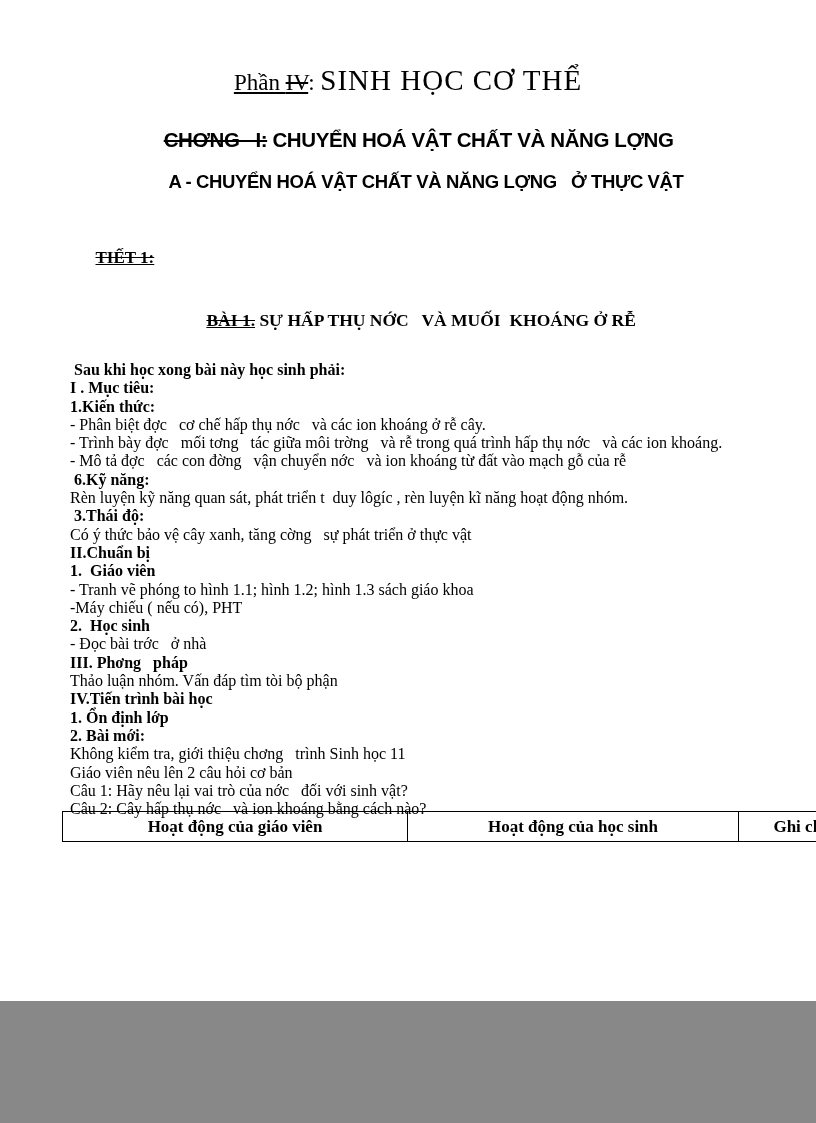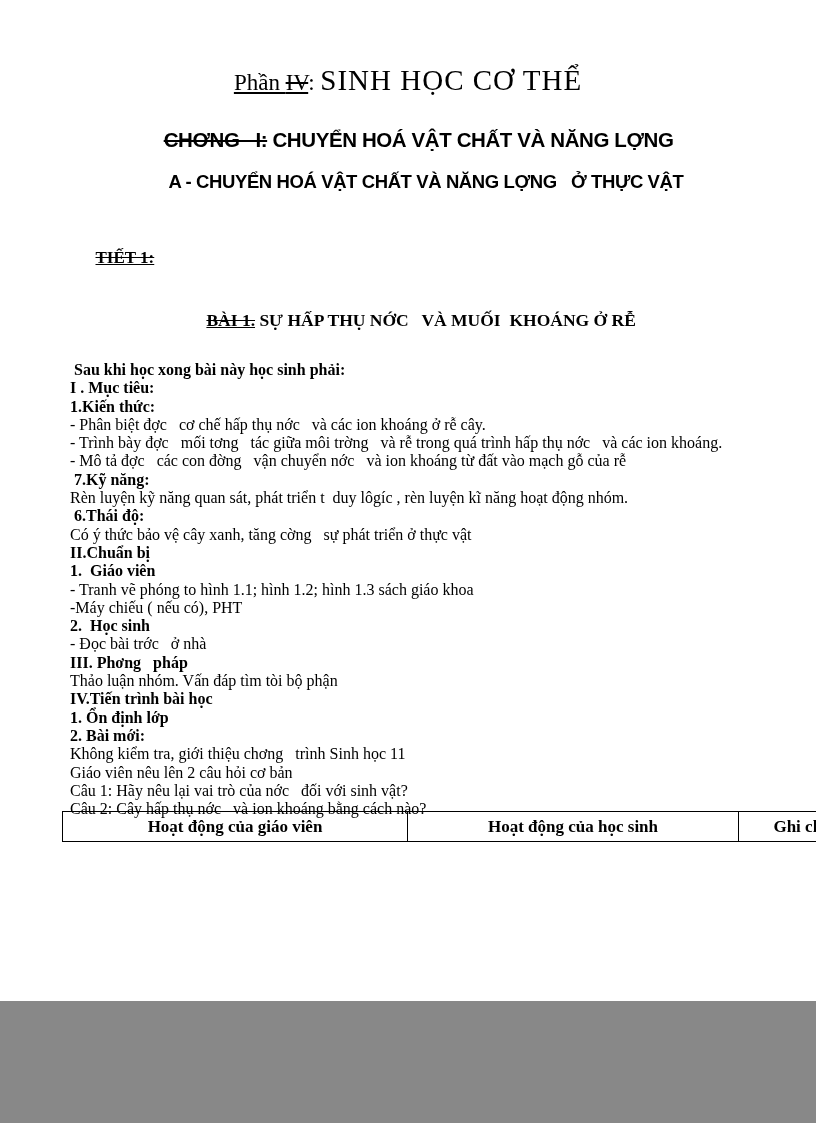--- a/index.html
+++ b/index.html
@@ -104,24 +104,24 @@
     </div>
 
     <p class="b"> Sau khi học xong bài này học sinh phải:</p>
     <p class="b">I . Mục tiêu:</p>
 
     <p class="b">1.Kiến thức:</p>
     <p>- Phân biệt đợc   cơ chế hấp thụ nớc   và các ion khoáng ở rễ cây.</p>
     <p class="just">- Trình bày đợc   mối tơng   tác giữa môi trờng   và rễ trong quá trình hấp thụ nớc   và các ion khoáng.</p>
     <p>- Mô tả đợc   các con đờng   vận chuyển nớc   và ion khoáng từ đất vào mạch gỗ của rễ</p>
 
-    <p class="b"> 7.Kỹ năng:</p>
+    <p class="b"> 6.Kỹ năng:</p>
     <p>Rèn luyện kỹ năng quan sát, phát triển t  duy lôgíc , rèn luyện kĩ năng hoạt động nhóm.</p>
 
-    <p class="b"> 6.Thái độ:</p>
+    <p class="b"> 3.Thái độ:</p>
     <p>Có ý thức bảo vệ cây xanh, tăng cờng   sự phát triển ở thực vật</p>
 
     <p class="b">II.Chuẩn bị</p>
 
     <p class="b ind1">1.  Giáo viên</p>
     <p class="ind2">- Tranh vẽ phóng to hình 1.1; hình 1.2; hình 1.3 sách giáo khoa</p>
     <p class="ind2">-Máy chiếu ( nếu có), PHT</p>
 
     <p class="b ind1">2.  Học sinh</p>
     <p class="ind2">- Đọc bài trớc   ở nhà</p>

